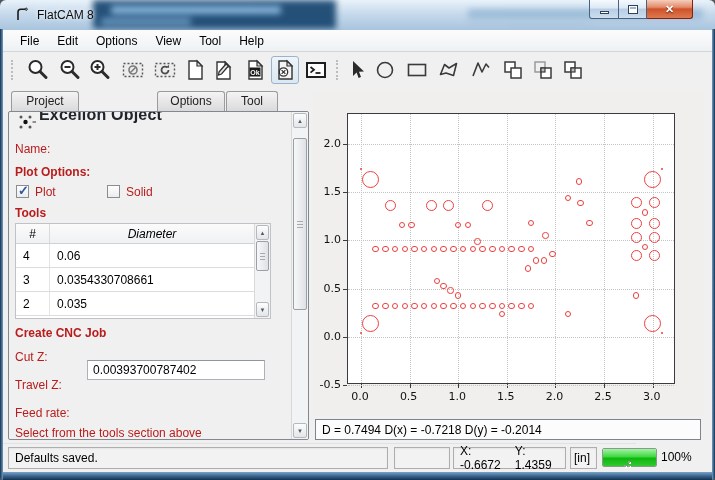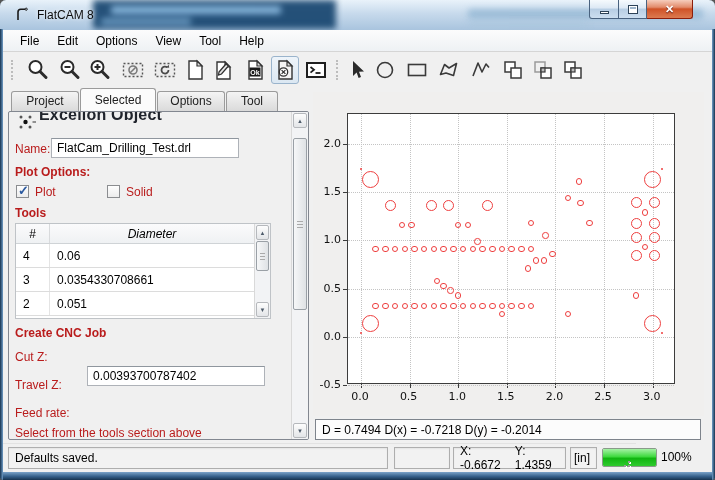--- a/index.html
+++ b/index.html
@@ -267,40 +267,38 @@
       <svg width="24" height="24" viewBox="0 0 24 24">
         <rect x="4" y="4" width="10" height="10" fill="#fff" stroke="#3a3a3a" stroke-width="1.5"></rect>
         <rect x="10" y="10" width="10" height="10" fill="#fff" stroke="#3a3a3a" stroke-width="1.5"></rect>
         <rect x="10" y="10" width="4" height="4" fill="#bdbdbd" stroke="#3a3a3a" stroke-width="1.2"></rect>
       </svg>
       </button>
   </div>
 
   <div class="tabbar">
     <div class="tab" style="left:8px;width:68px">Project</div>
-    <div class="tab active" style="left:77px;width:76px">Selected</div>
     <div class="tab" style="left:154px;width:68px">Options</div>
     <div class="tab" style="left:223px;width:52px">Tool</div>
   </div>
 
   <div class="panel">
     <svg class="drill-ico" width="20" height="16" viewBox="0 0 20 16">
       <circle cx="4" cy="3" r="1.5" fill="#555"></circle>
         <circle cx="13" cy="3" r="1.5" fill="#555"></circle>
       <circle cx="8.5" cy="8" r="2.2" fill="#111"></circle>
       <circle cx="4" cy="13" r="1.5" fill="#555"></circle>
         <circle cx="13" cy="13" r="1.5" fill="#555"></circle>
       <line x1="15.5" y1="8" x2="19" y2="8" stroke="#333" stroke-width="1.2"></line>
     </svg>
     <div class="ptitle-clip">
       <div class="ptitle">Excellon Object</div>
     </div>
 
     <span class="lbl" style="left:6px;top:30px">Name:</span>
-    <input class="tfield" style="left: 42px; top: 26px; width: 188px;" value="FlatCam_Drilling_Test.drl">
 
     <span class="lbl bold" style="left:6px;top:53px">Plot Options:</span>
 
     <span class="cb checked" id="cb-plot" style="left:7px;top:73px"></span>
     <span class="lbl" style="left:26px;top:73px">Plot</span>
     <span class="cb" id="cb-solid" style="left:98px;top:73px"></span>
     <span class="lbl" style="left:117px;top:73px">Solid</span>
 
     <span class="lbl bold" style="left:6px;top:94px">Tools</span>
 
@@ -312,35 +310,35 @@
       <div class="trow" style="margin-right:16px">
         <div class="td c1">4</div>
         <div class="td c2">0.06</div>
       </div>
       <div class="trow" style="margin-right:16px">
         <div class="td c1">3</div>
         <div class="td c2">0.0354330708661</div>
       </div>
       <div class="trow" style="margin-right:16px">
         <div class="td c1">2</div>
-        <div class="td c2">0.051</div>
+        <div class="td c2">0.035</div>
       </div>
       <div class="vscroll" style="right:0;top:0;bottom:0;width:16px">
         <div class="sb-btn" style="top:1px">▲</div>
         <div class="sb-thumb" style="top:17px;height:30px"></div>
         <div class="sb-btn" style="bottom:1px">▼</div>
       </div>
     </div>
 
     <span class="lbl bold" style="left:6px;top:214px">Create CNC Job</span>
 
     <span class="lbl" style="left:6px;top:238px">Cut Z:</span>
 
     <span class="lbl" style="left:6px;top:266px">Travel Z:</span>
-    <input class="tfield" style="left: 78px; top: 254px; width: 178px;" value="0.00393700787402">
+    <input class="tfield" style="left: 78px; top: 248px; width: 178px;" value="0.00393700787402">
 
     <span class="lbl" style="left:6px;top:294px">Feed rate:</span>
 
     <span class="lbl" style="left:6px;top:314px">Select from the tools section above</span>
 
     <div class="vscroll" style="right:0;top:0;bottom:0">
       <div class="sb-btn" style="top:1px">▲</div>
       <div class="sb-thumb" style="top:26px;height:172px"></div>
       <div class="sb-btn" style="bottom:1px">▼</div>
     </div>

